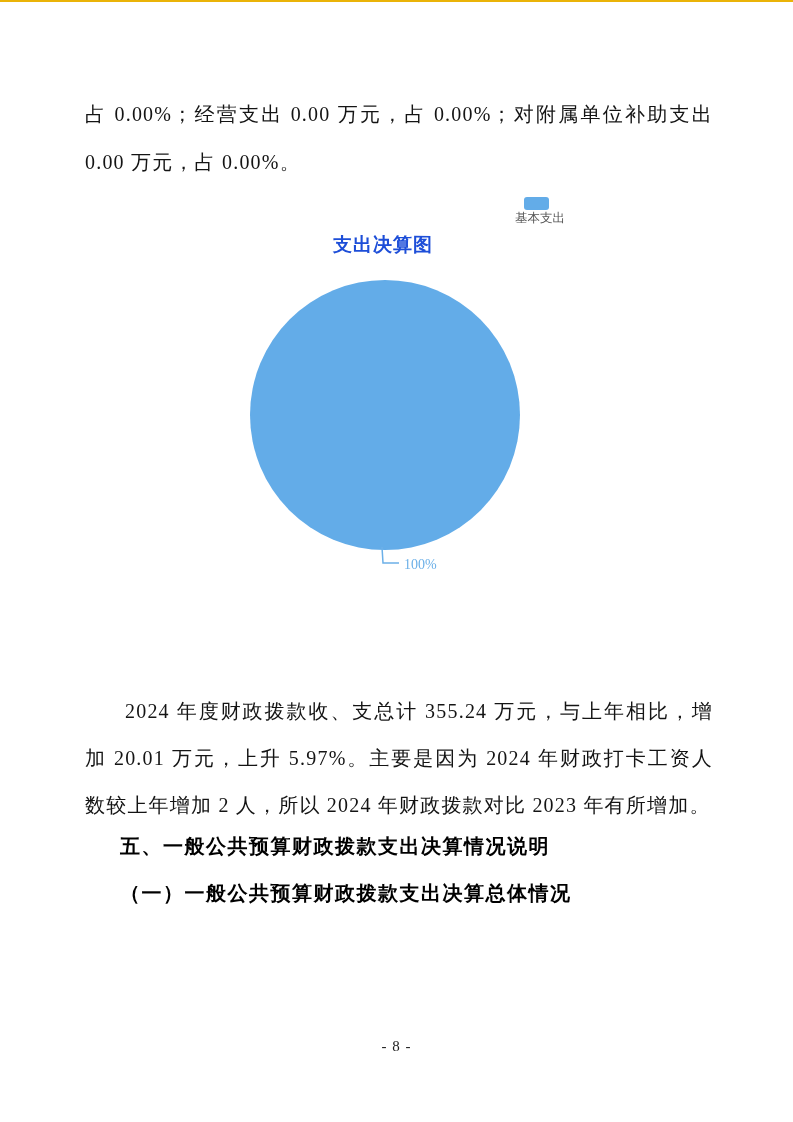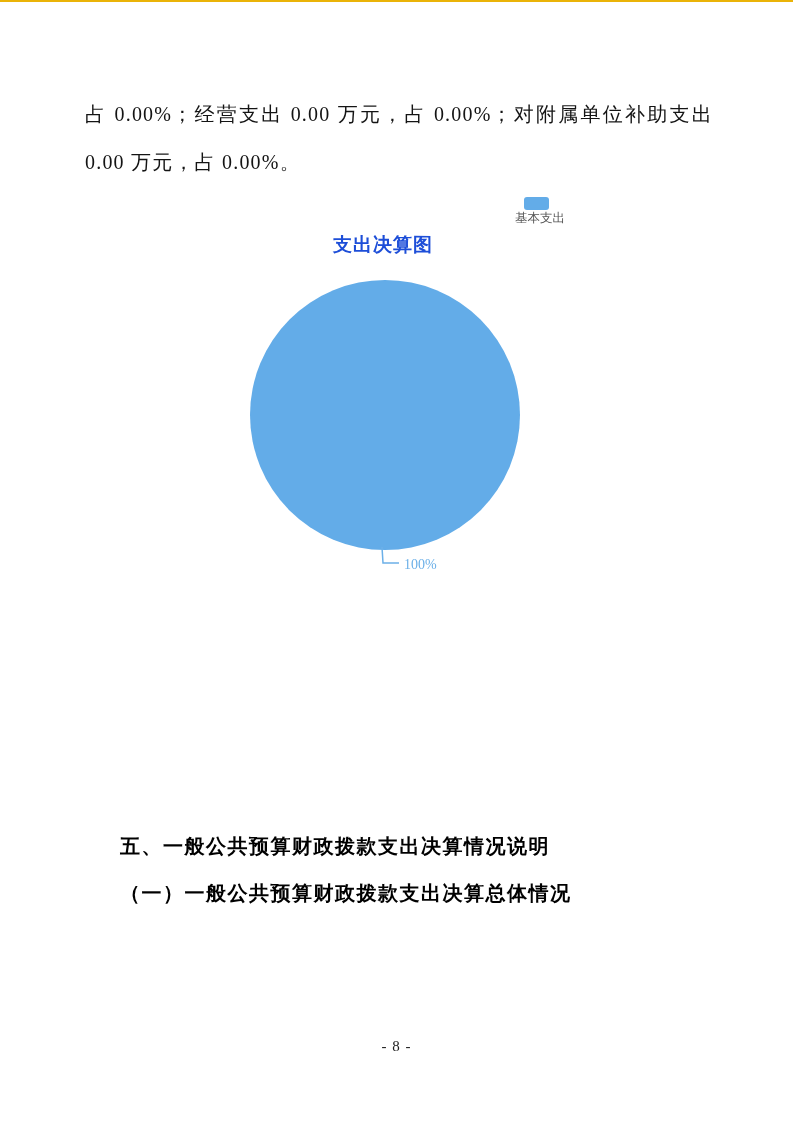--- a/index.html
+++ b/index.html
@@ -108,19 +108,20 @@
       <div class="legend-label">基本支出</div>
     </div>
 
     <svg class="pie-svg" width="320" height="320" viewBox="0 0 320 320">
       <circle cx="155" cy="153" r="135" fill="#63ace8"></circle>
       <polyline points="152,285 153,301 169,301" fill="none" stroke-width="1.5" stroke="#6cb0e8"></polyline>
       <text x="174" y="307" class="pie-data-label" fill="#6cb0e8">100%</text>
     </svg>
   </div>
 
+  <div class="body-text para-indent" style="top: 686px;">2024 年度财政拨款收、支总计 355.24 万元，与上年相比，增加 20.01 万元，上升 5.97%。主要是因为 2024 年财政打卡工资人数较上年增加 2 人，所以 2024 年财政拨款对比 2023 年有所增加。</div>
 
   <div class="section-heading" style="top: 831px;">五、一般公共预算财政拨款支出决算情况说明</div>
   <div class="section-heading" style="top: 878px;">（一）一般公共预算财政拨款支出决算总体情况</div>
 
   <div class="footer">- 8 -</div>
 
 </div>
 
 </body></html>

